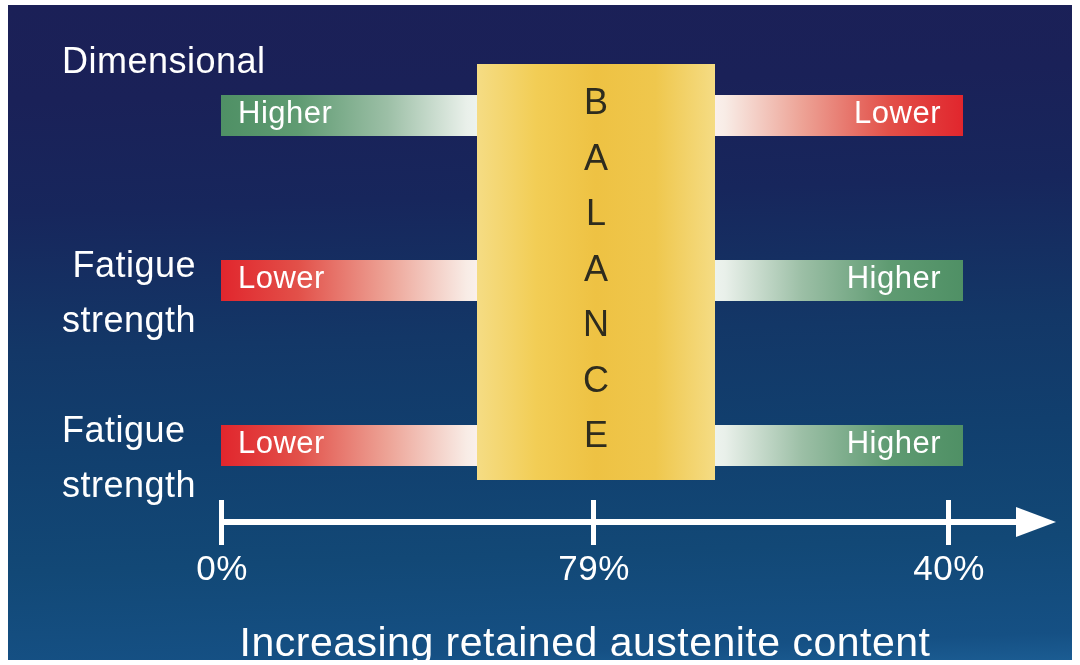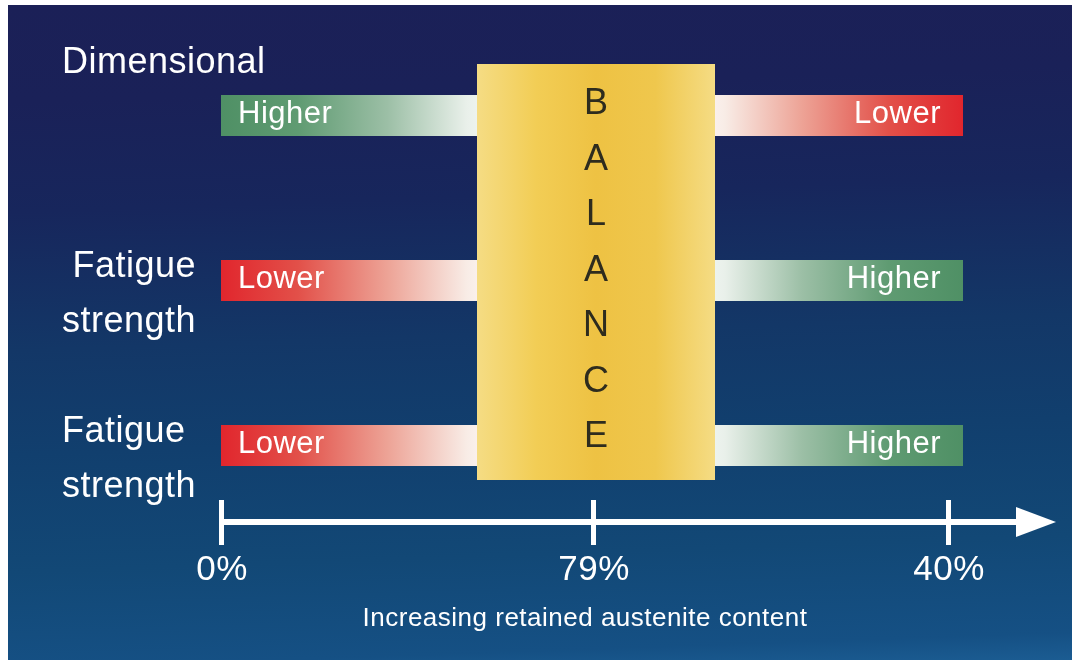--- a/index.html
+++ b/index.html
@@ -83,25 +83,25 @@
   .tick-label{
     position:absolute;
     top:543px;
     transform:translateX(-50%);
     color:#ffffff;
     font-size:35px;
     letter-spacing:0.5px;
   }
   #axis-caption{
     position:absolute;
-    left:577px;top:597px;
+    left:577px;top:614px;
     transform:translateX(-50%);
     white-space:nowrap;
     color:#ffffff;
-    font-size:26px;
+    font-size:41px;
     letter-spacing:0.5px;
   }
 </style>
 </head>
 <body>
 
 <div id="frame">
   <div id="canvas">
 
     <div class="row-label" style="top:28px;">

